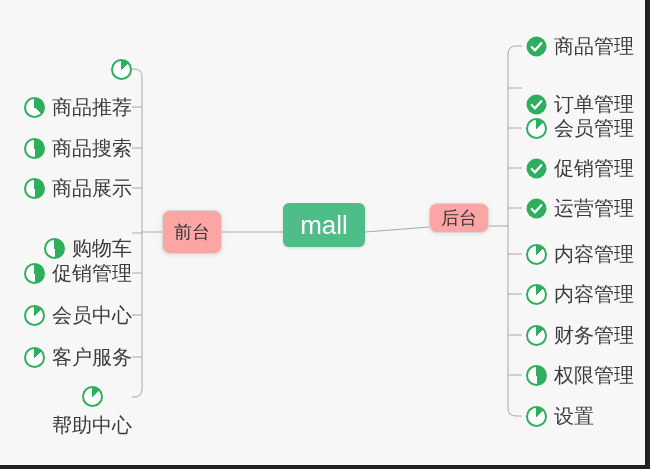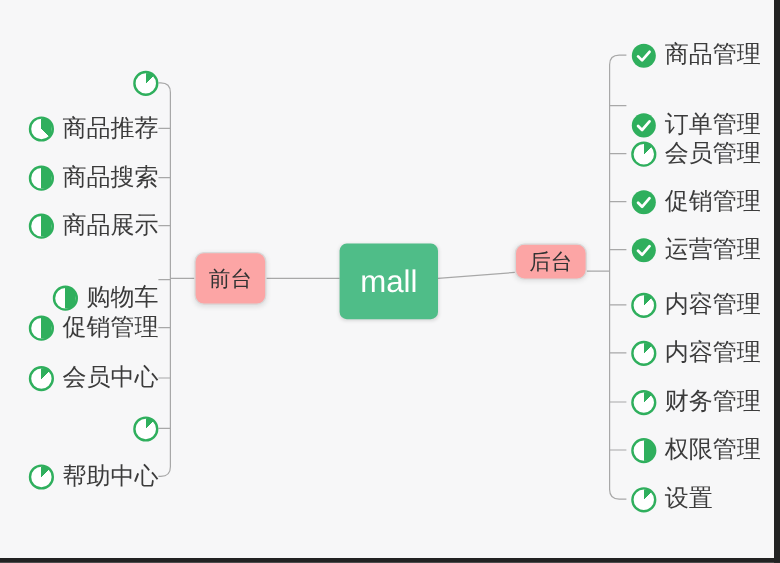--- a/index.html
+++ b/index.html
@@ -6,21 +6,21 @@
   body{
     width:650px;height:469px;overflow:hidden;position:relative;
     background:var(--bg,#f7f7f8);
     font-family:"Liberation Sans","DejaVu Sans",sans-serif;
   }
   .canvas{position:absolute;inset:0;}
   svg.connectors{position:absolute;left:0;top:0;pointer-events:none;}
 
   .node{position:absolute;display:flex;align-items:center;justify-content:center;box-sizing:border-box;}
   .node-center{
-    left:283px;top:203px;width:82px;height:63px;border-radius:6px;
+    left:283px;top:203px;width:82px;height:44px;border-radius:6px;
     background:var(--node-green,#4FBD88);color:#ffffff;font-size:26px;
     box-shadow:0 1px 3px rgba(0,0,0,0.12);
   }
   .branch-node{
     background:#fca5a5;border:1px solid var(--node-border,#D8D8D8);border-radius:8px;
     color:#333333;font-size:18px;box-shadow:0 1px 4px rgba(0,0,0,0.10);text-align:right;
   }
   .node-front{left:162px;top:210px;width:60px;height:44px;}
   .node-back{left:429px;top:203px;width:60px;height:30px;}
 
@@ -81,22 +81,23 @@
       <div class="topic-row" style="top: 262px; right: 518px;">
         <span class="icon pie" style="background: conic-gradient(rgb(47, 175, 93) 0deg, rgb(47, 175, 93) 50%, rgb(255, 255, 255) 50%, rgb(255, 255, 255) 100%);"></span>
         <span class="topic-label">促销管理</span>
       </div>
       <div class="topic-row" style="top: 304px; right: 518px;">
         <span class="icon pie" style="background: conic-gradient(rgb(47, 175, 93) 0deg, rgb(47, 175, 93) 12.5%, rgb(255, 255, 255) 12.5%, rgb(255, 255, 255) 100%);"></span>
         <span class="topic-label">会员中心</span>
       </div>
       <div class="topic-row" style="top: 346px; right: 518px;">
         <span class="icon pie" style="background: conic-gradient(rgb(47, 175, 93) 0deg, rgb(47, 175, 93) 12.5%, rgb(255, 255, 255) 12.5%, rgb(255, 255, 255) 100%);"></span>
+        <span class="topic-label">客户服务</span>
       </div>
-      <div class="topic-row" style="top: 386px; right: 518px;">
+      <div class="topic-row" style="top: 386px; right: 518px; flex-direction: column;">
         <span class="icon pie" style="background: conic-gradient(rgb(47, 175, 93) 0deg, rgb(47, 175, 93) 12.5%, rgb(255, 255, 255) 12.5%, rgb(255, 255, 255) 100%);"></span>
         <span class="topic-label">帮助中心</span>
       </div>
     </div>
   <div id="right-items">
       <div class="topic-row" style="top: 35px; left: 526px;">
         <span class="icon check">
           <svg viewBox="0 0 22 22" width="21" height="21">
             <circle cx="11" cy="11" r="10.5" fill="#2FAF5D"></circle>
             <path d="M6 11.5 L9.5 15 L16 7.5" fill="none" stroke="#ffffff" stroke-width="2.4" stroke-linecap="round" stroke-linejoin="round"></path>

